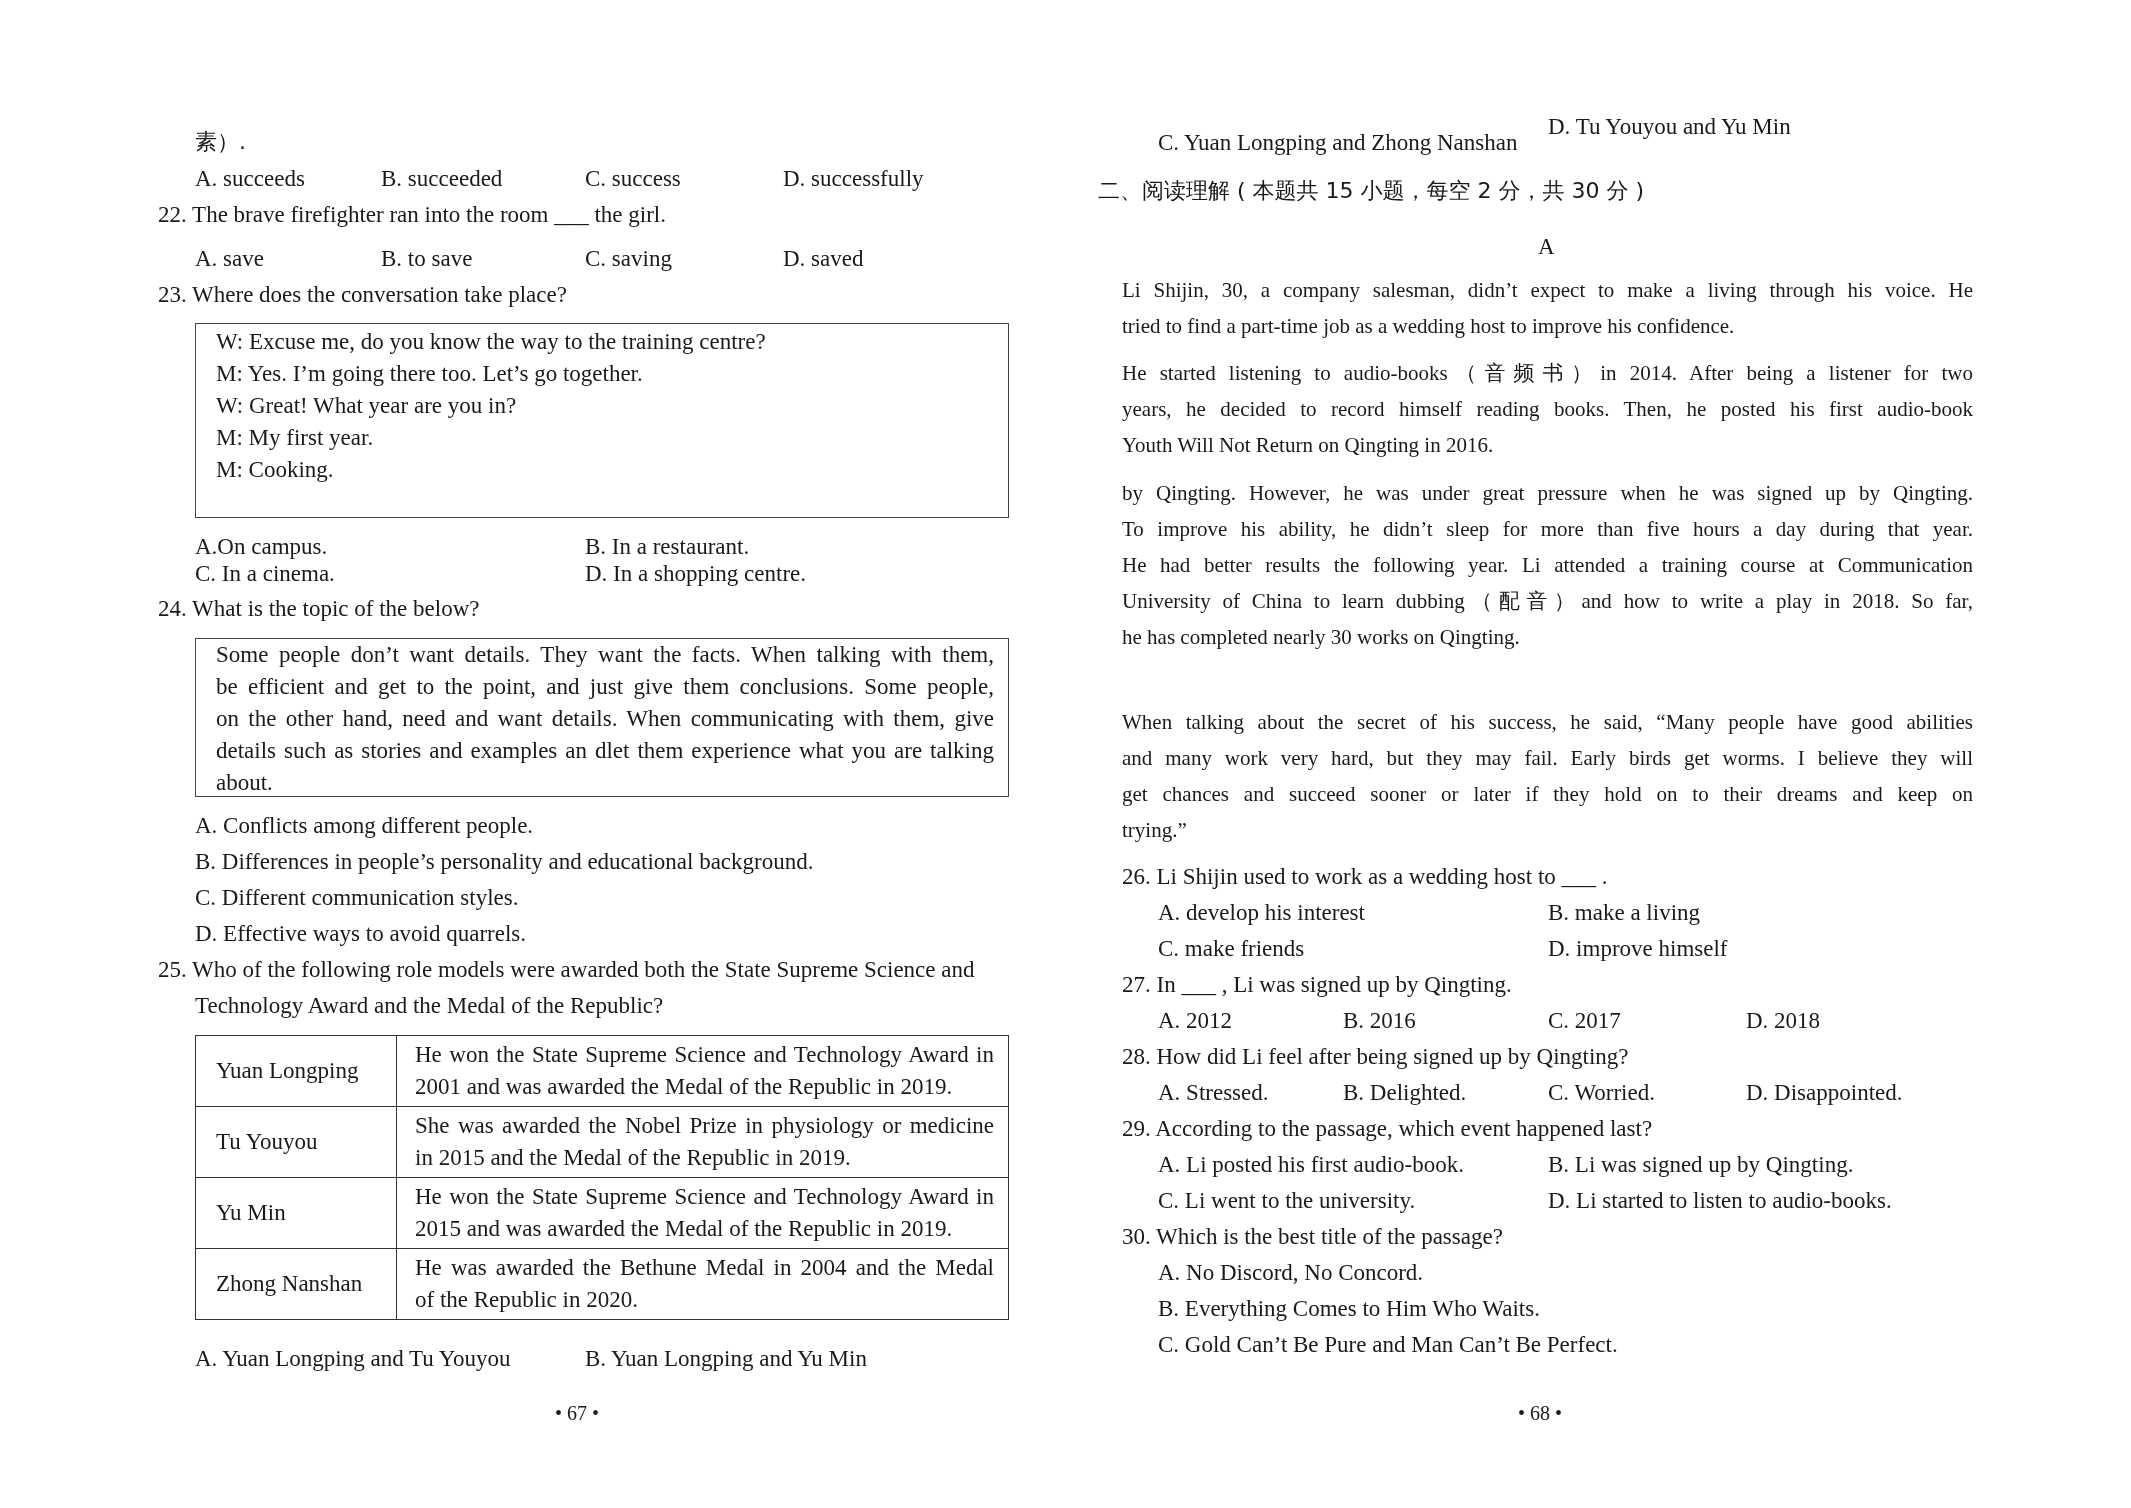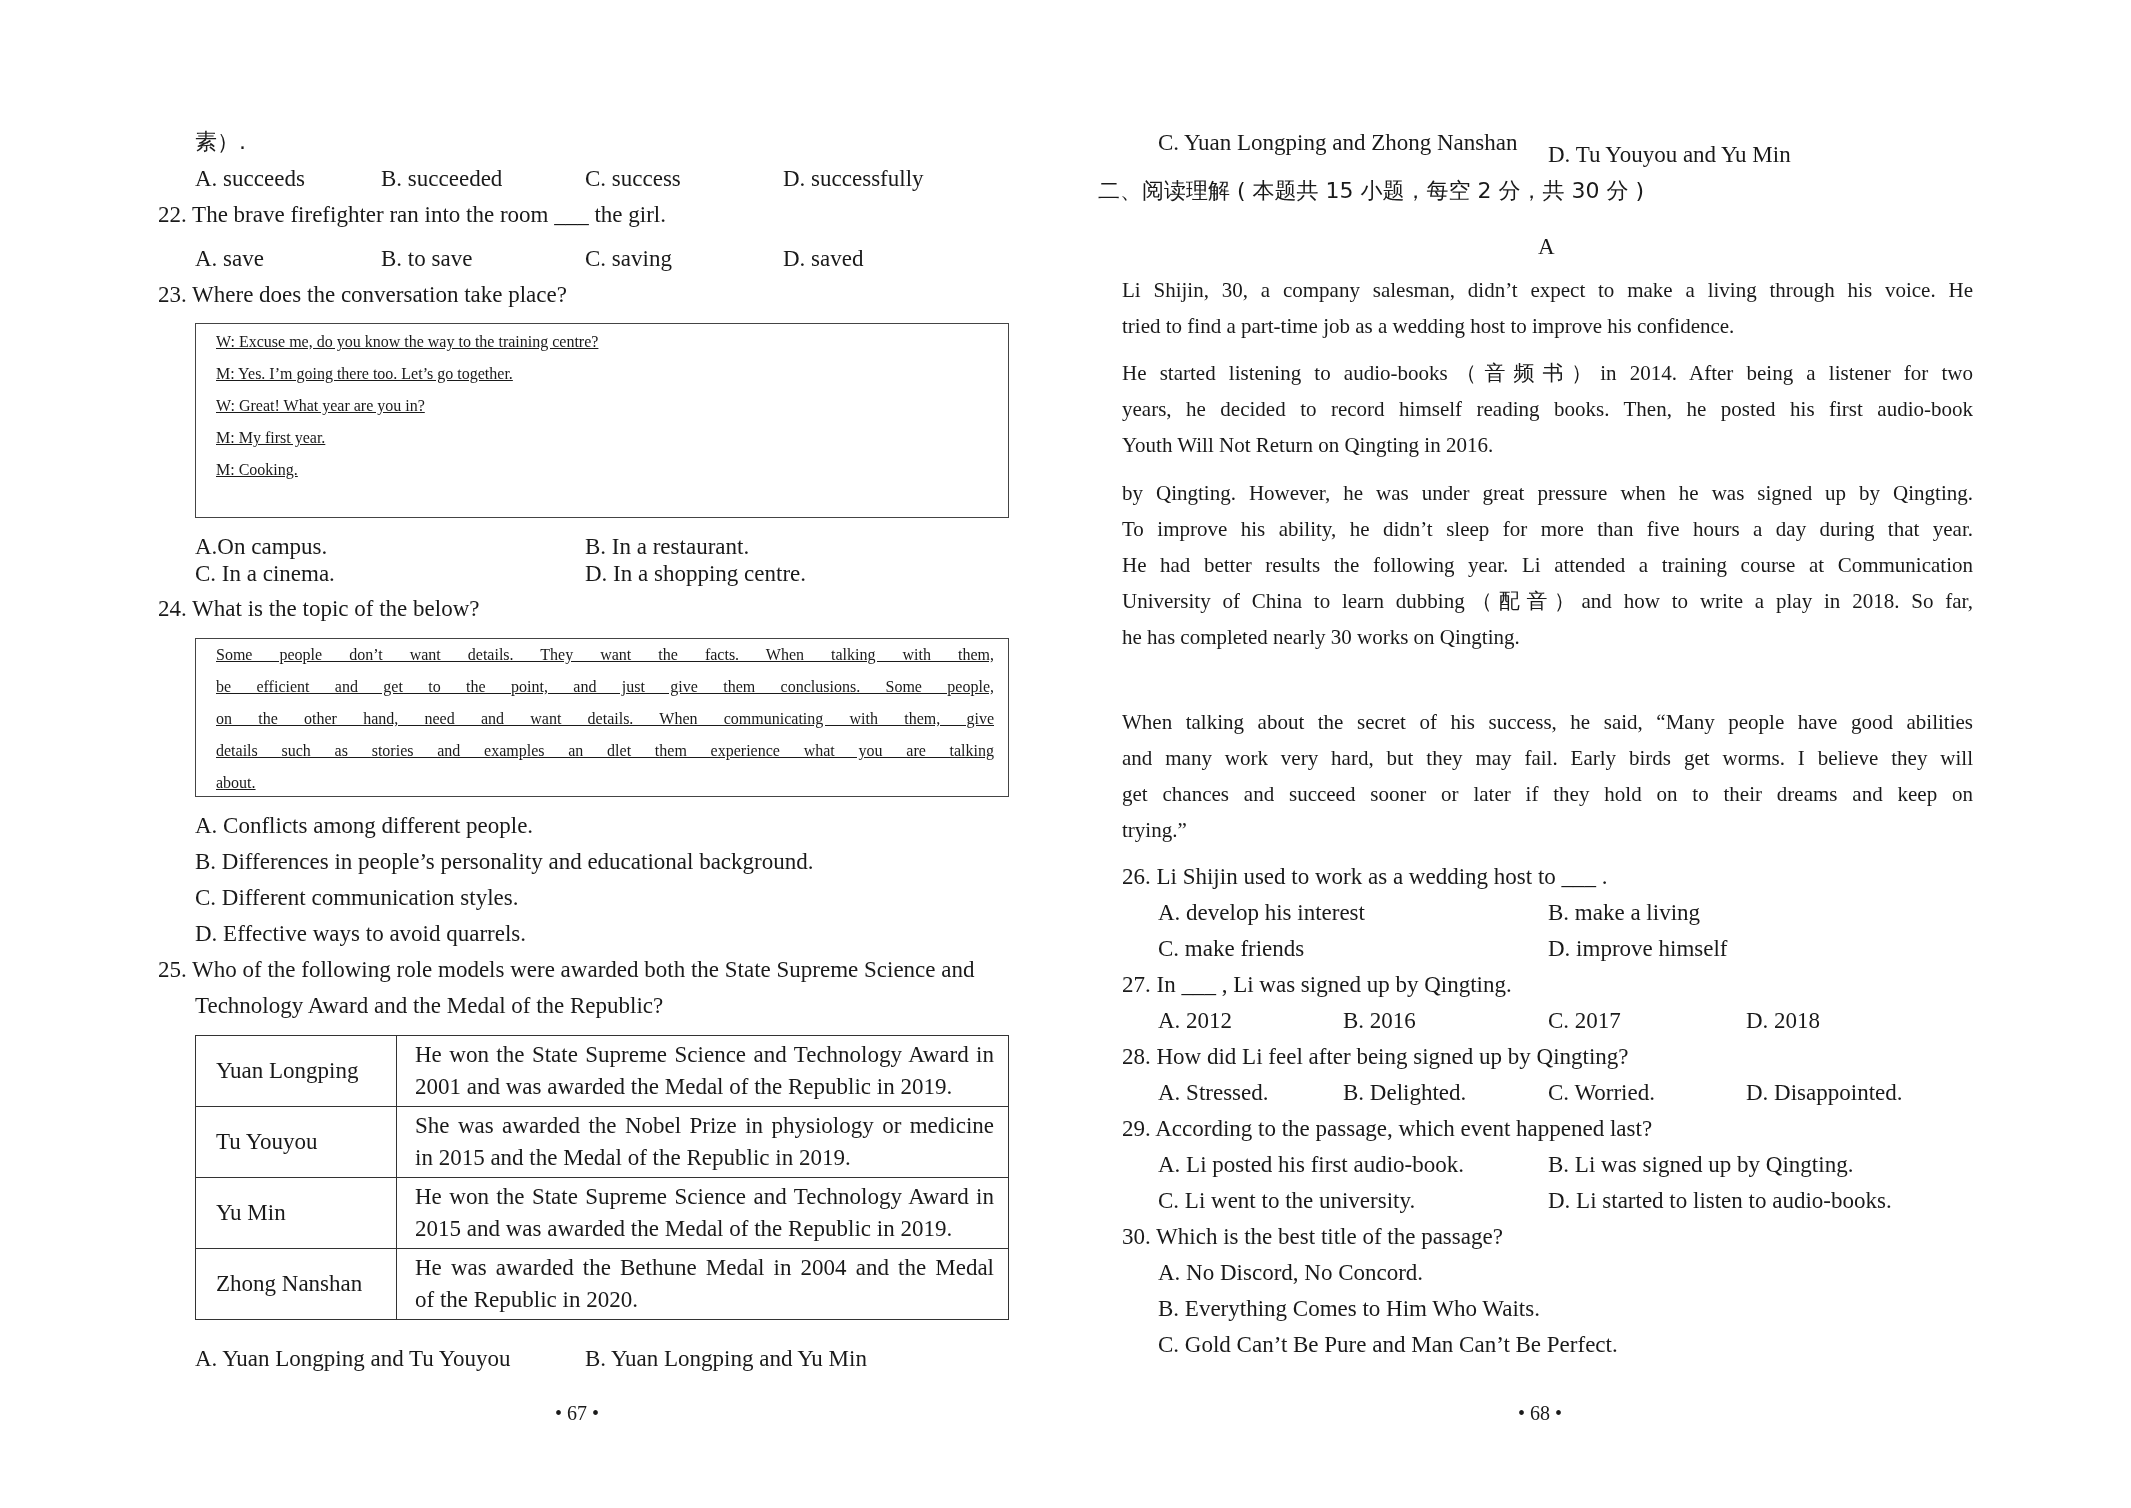--- a/index.html
+++ b/index.html
@@ -2,21 +2,21 @@
 <html><head>
 <meta charset="utf-8">
 <style>
   html, body { margin:0; padding:0; background:#ffffff; }
   body { width:2131px; height:1508px; position:relative; overflow:hidden;
          font-family:"Liberation Serif","DejaVu Serif",serif; color:#1a1a1a; }
   .ln { position:absolute; font-size:23px; line-height:30px; white-space:nowrap; }
   .cjk { font-family:"DejaVu Sans",sans-serif; }
   .head { font-family:"DejaVu Sans",sans-serif; font-size:22px; }
   .box { position:absolute; border:1.6px solid #444; box-sizing:border-box; }
-  .box .bl { font-size:16px; line-height:32px; white-space:nowrap;text-decoration:underline; }
+  .box .bl { font-size:23px; line-height:32px; white-space:nowrap; }
   .para { position:absolute; font-size:21px; line-height:36px; text-align:justify; text-align-last:left; }
   table.awards { position:absolute; border-collapse:collapse; font-size:23px; line-height:32px; }
   table.awards td { border:1.6px solid #333; vertical-align:middle; }
   table.awards td.nm { width:170px; padding:0 10px 0 20px; white-space:nowrap; }
   table.awards td.ds { padding:2px 14px 2px 18px; text-align:justify; text-align-last:left; }
   .pg { position:absolute; font-size:20px; line-height:24px; }
 </style>
 </head>
 <body>
 
@@ -110,21 +110,21 @@
     <div class="ln" style="left:585px;top:1344px;">B. Yuan Longping and Yu Min</div>
   </div>
 
   <div class="pg" style="left:555px;top:1401px;">• 67 •</div>
 </div>
 
 <div>
 
   <div>
     <div class="ln" style="left:1158px;top:128px;">C. Yuan Longping and Zhong Nanshan</div>
-    <div class="ln" style="left:1548px;top:140px;">D. Tu Youyou and Yu Min</div>
+    <div class="ln" style="left:1548px;top:112px;">D. Tu Youyou and Yu Min</div>
   </div>
 
   <div class="ln head" style="left:1098px;top:176px;">二、阅读理解 ( 本题共 15 小题，每空 2 分，共 30 分 )</div>
   <div class="ln" style="left:1538px;top:232px;">A</div>
 
   <div class="para" style="left:1122px;top:272px;width:851px;">
     <div style="text-align-last:justify;">Li Shijin, 30, a company salesman, didn’t expect to make a living through his voice. He</div>
     <div>tried to find a part-time job as a wedding host to improve his confidence.</div>
   </div>
 

